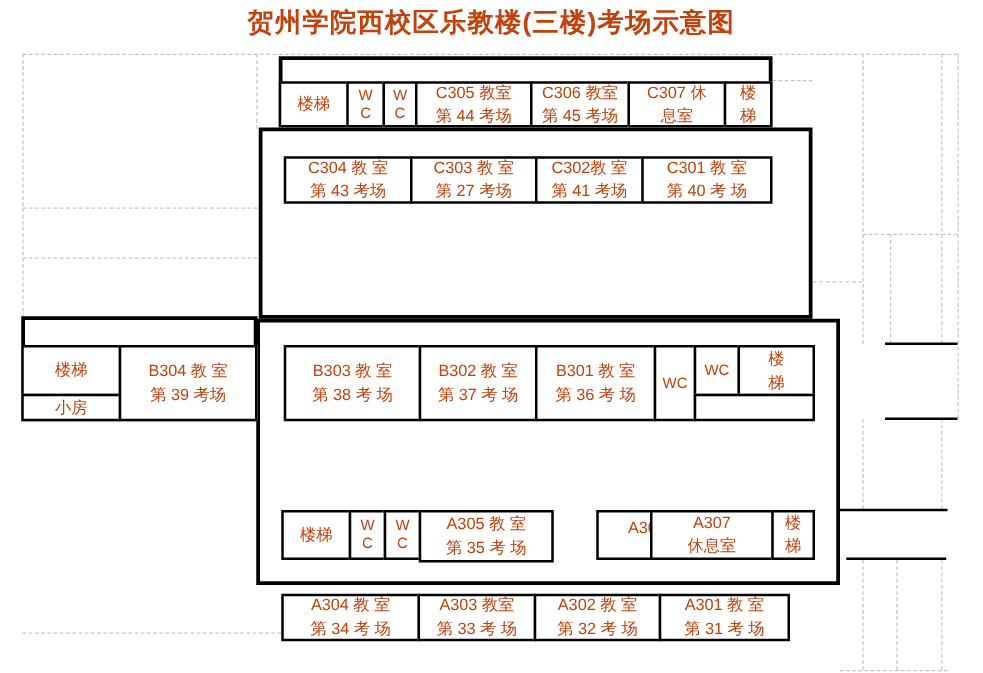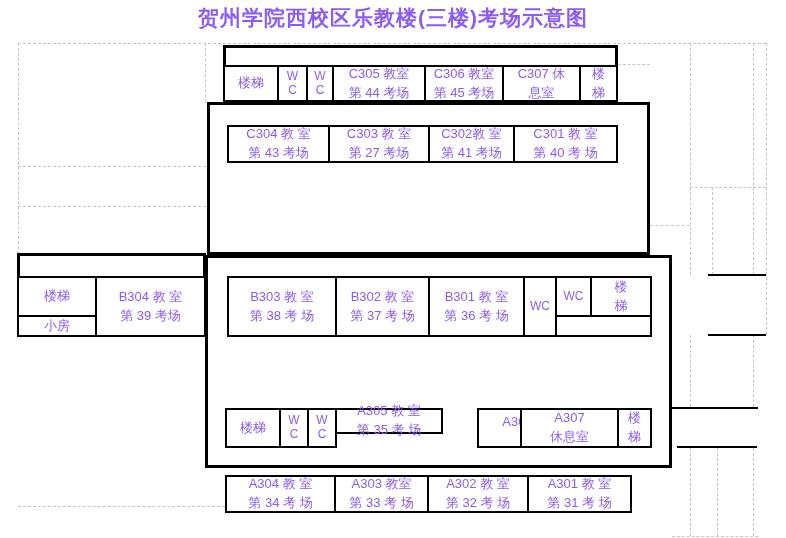--- a/index.html
+++ b/index.html
@@ -1,18 +1,18 @@
 <!DOCTYPE html>
 <html><head>
 <meta charset="utf-8">
 <style>
   html,body{margin:0;padding:0;background:#fff;}
   #stage{
     position:relative;width:786px;height:538px;background:#fff;overflow:hidden;
-    font-family:"Liberation Sans", sans-serif;color:#8b5cf6;
+    font-family:"Liberation Sans", sans-serif;color:#c2410c;
   }
   #title{
     position:absolute;left:0;top:4px;width:100%;text-align:center;
     font-size:21px;font-weight:bold;letter-spacing:1px;
   }
   .wall{position:absolute;border:3px solid #000;box-sizing:border-box;background:transparent;}
   .cell{
     position:absolute;border:2px solid #000;background:#fff;box-sizing:border-box;
     display:flex;flex-direction:column;align-items:center;justify-content:center;
     text-align:center;font-size:13px;line-height:1.45;white-space:nowrap;
@@ -145,21 +145,21 @@
       <span>楼梯</span>
     </div>
   <div class="cell small" style="left:279px;top:408px;width:30px;height:40px;">
       <span>W</span>
       <span>C</span>
     </div>
   <div class="cell small" style="left:307px;top:408px;width:30px;height:40px;">
       <span>W</span>
       <span>C</span>
     </div>
-  <div class="cell" style="left:335px;top:408px;width:108px;height:26px;">
+  <div class="cell" style="left:335px;top:408px;width:108px;height:42px;">
       <span>A305 教 室</span>
       <span>第 35 考 场</span>
     </div>
   <div class="cell toptext" style="left:441px;top:408px;width:81px;height:40px;">
       <span>A306</span>
     </div>
   <div class="cell" style="left:520px;top:408px;width:99px;height:40px;">
       <span>A307</span>
       <span>休息室</span>
     </div>

